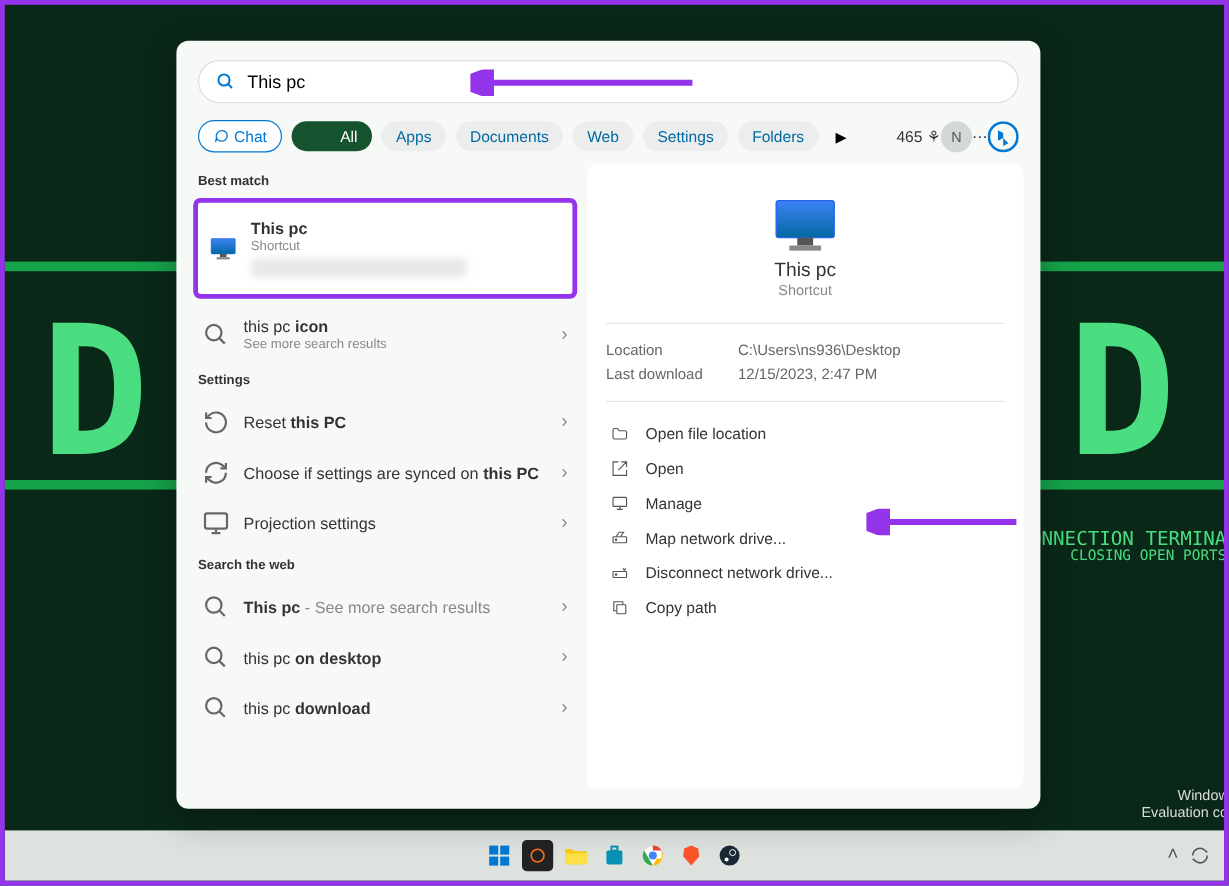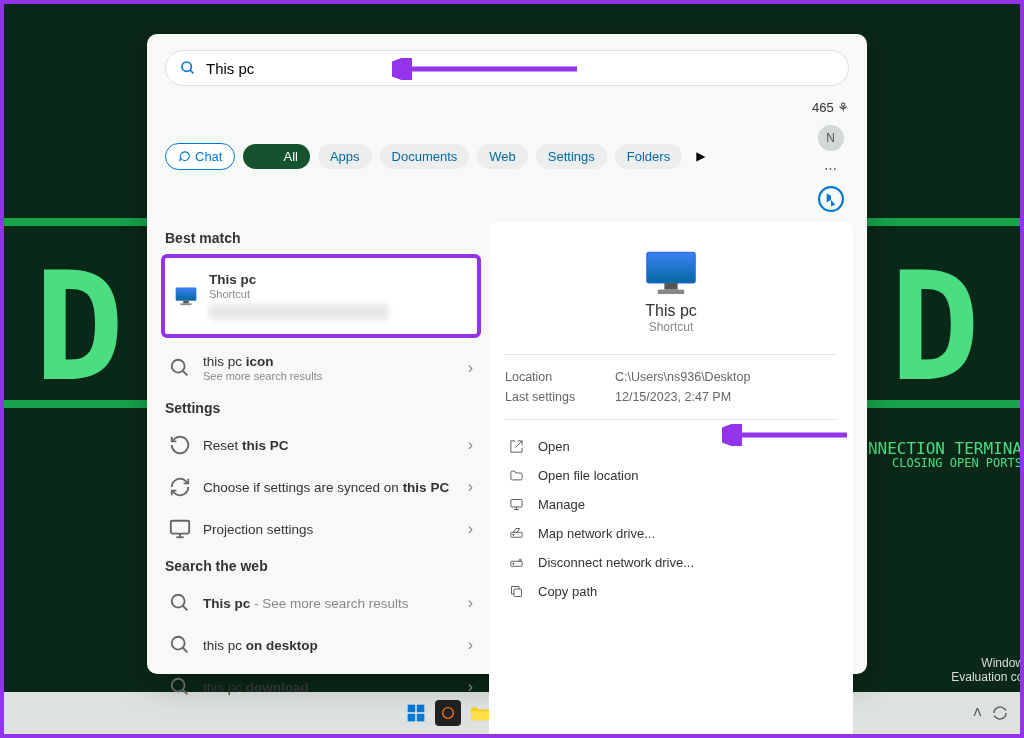--- a/index.html
+++ b/index.html
@@ -17,29 +17,29 @@
 .search-bar input { border: none; outline: none; flex: 1; font-size: 15px; }
 
 .arrow { position: absolute; z-index: 20; }
 .arrow1 { top: 24px; left: 245px; }
 
 .tabs-row { display: flex; align-items: center; gap: 8px; padding: 14px 18px 10px 18px; }
 .tab-pill { padding: 5px 12px; border-radius: 16px; background: #eceeed; font-size: 13px; color: #0369a1; cursor: pointer; }
 .tab-pill.chat { background: #fff; border: 1.5px solid #0078d4; color: #0078d4; display: flex; align-items: center; gap: 4px; justify-content: flex-end; }
 .tab-pill.all { background: #14532d; color: #fff; padding-left: 40px; }
 .play-btn { font-size: 12px; margin: 0 6px; }
-.tabs-right { margin-left: auto; display: flex; align-items: center; gap: 10px; font-size: 13px; color: #333; flex-direction: column; }
+.tabs-right { margin-left: auto; display: flex; align-items: center; font-size: 13px; color: #333; }
 .avatar-circle { width: 26px; height: 26px; border-radius: 50%; background: #d4d8d5; display: flex; align-items: center; justify-content: center; font-size: 12px; color: #555; }
 .bing-icon { width: 26px; height: 26px; }
 
 .panel-body { display: flex; padding: 0 14px; gap: 8px; }
 .left-col { width: 320px; }
 .right-col { flex: 1; background: #fff; border-radius: 8px; padding: 18px 16px; height: 520px; }
 
-.section-title { font-size: 14px; font-weight: 600; color: #333; margin: 8px 4px; }
+.section-title { font-size: 11px; font-weight: 600; color: #333; margin: 8px 4px; }
 
 .result-item { display: flex; align-items: center; padding: 10px 8px; border-radius: 6px; position: relative; }
 .result-item.highlight { background: #fff; border: 4px solid #9333ea; margin-bottom: 6px; padding: 14px 10px; }
 .result-icon { width: 22px; height: 22px; margin-right: 12px; display: flex; align-items: center; justify-content: center; color: #666; flex-shrink: 0; }
 .result-text { flex: 1; font-size: 13.5px; color: #333; }
 .result-sub { font-size: 11px; color: #888; margin-top: 1px; }
 .chevron { color: #888; font-size: 16px; }
 .blur-area { width: 180px; height: 16px; background: #e8e8e8; border-radius: 4px; filter: blur(3px); margin-top: 4px; }
 
 .monitor-icon { width: 54px; height: 44px; margin: 10px auto 8px auto; display: block; }
@@ -240,36 +240,36 @@
           </defs>
         </svg>
       <div class="right-title">This pc</div>
       <div class="right-sub">Shortcut</div>
       <div class="divider"></div>
       <div class="meta-row">
           <div class="meta-label">Location</div>
           <div>C:\Users\ns936\Desktop</div>
         </div>
       <div class="meta-row">
-          <div class="meta-label">Last settings</div>
+          <div class="meta-label">Last download</div>
           <div>12/15/2023, 2:47 PM</div>
         </div>
       <div class="divider"></div>
 
       <div class="action-item">
         <svg viewBox="0 0 24 24">
+            <path d="M3 7a2 2 0 0 1 2-2h4l2 3h8a2 2 0 0 1 2 2v7a2 2 0 0 1-2 2H5a2 2 0 0 1-2-2z"></path>
+          </svg>
+        <span>Open file location</span>
+      </div>
+      <div class="action-item">
+        <svg viewBox="0 0 24 24">
             <path d="M14 3h7v7M10 14L21 3M21 14v7H3V3h7"></path>
           </svg>
         <span>Open</span>
-      </div>
-      <div class="action-item">
-        <svg viewBox="0 0 24 24">
-            <path d="M3 7a2 2 0 0 1 2-2h4l2 3h8a2 2 0 0 1 2 2v7a2 2 0 0 1-2 2H5a2 2 0 0 1-2-2z"></path>
-          </svg>
-        <span>Open file location</span>
       </div>
       <div class="action-item">
         <svg viewBox="0 0 24 24">
             <rect x="3" y="4" width="18" height="12" rx="1"></rect>
             <path d="M8 20h8M12 16v4"></path>
           </svg>
         <span>Manage</span>
       </div>
       <div class="action-item">
         <svg viewBox="0 0 24 24">

